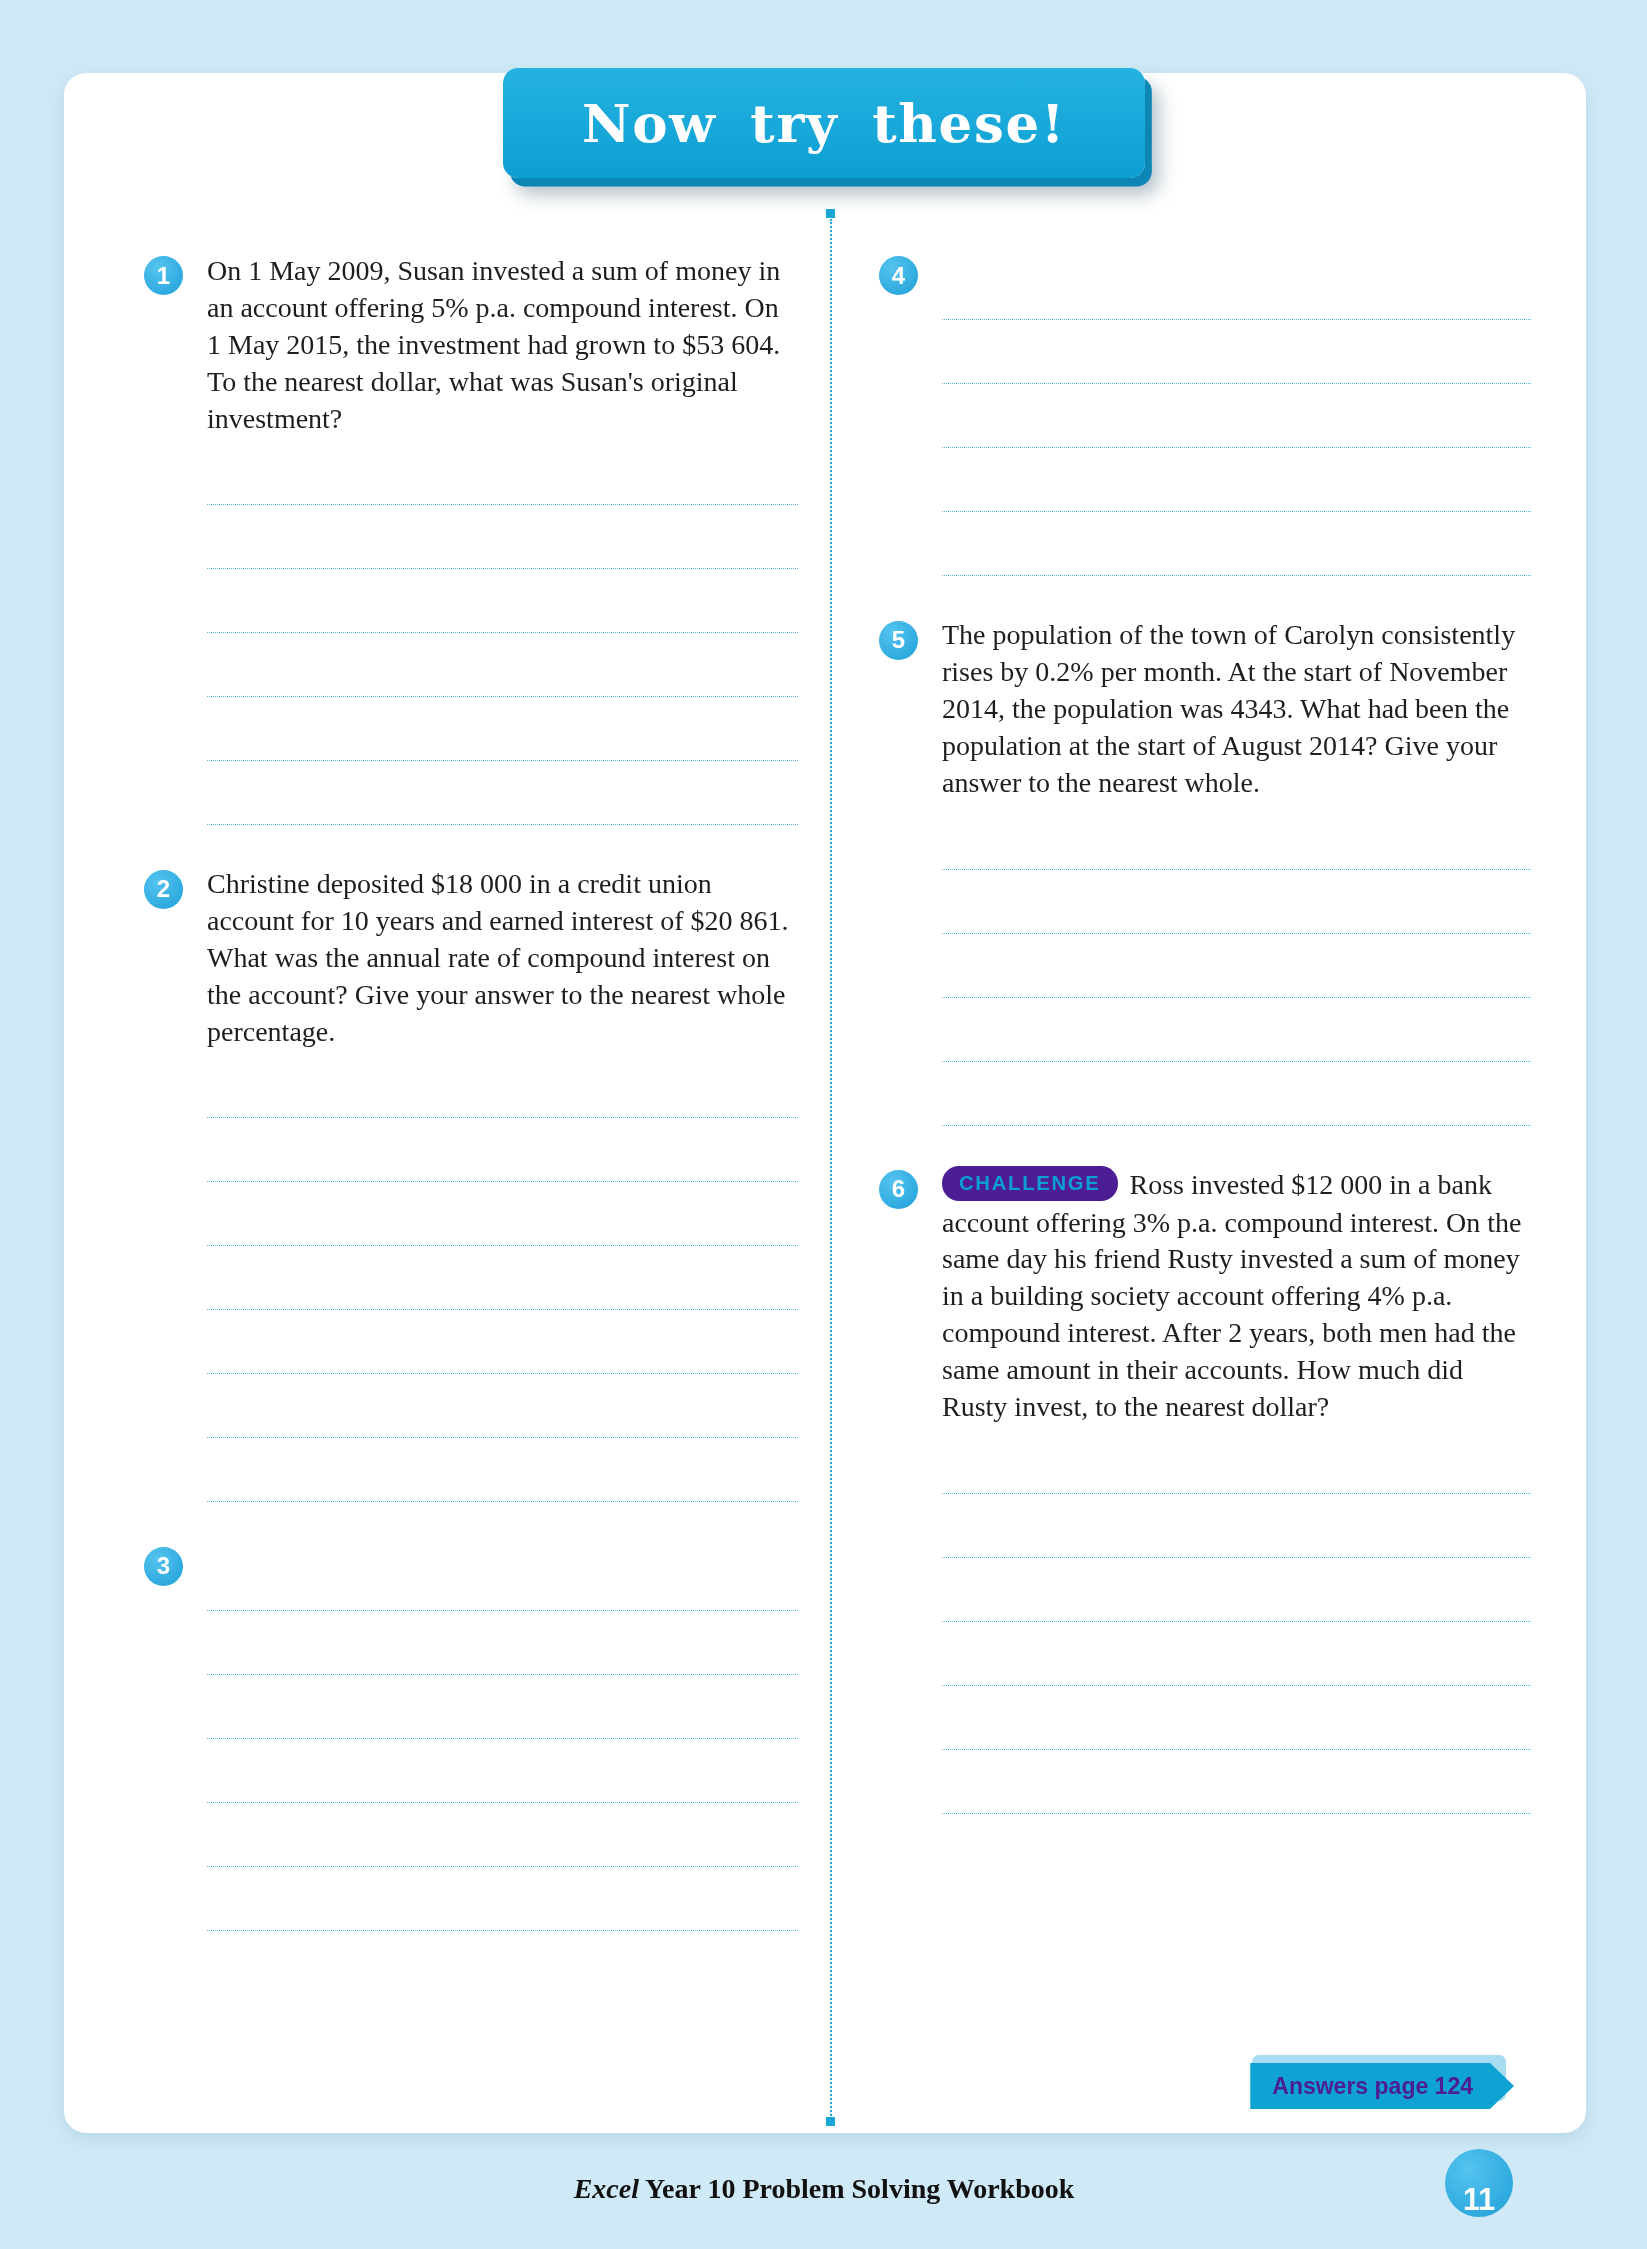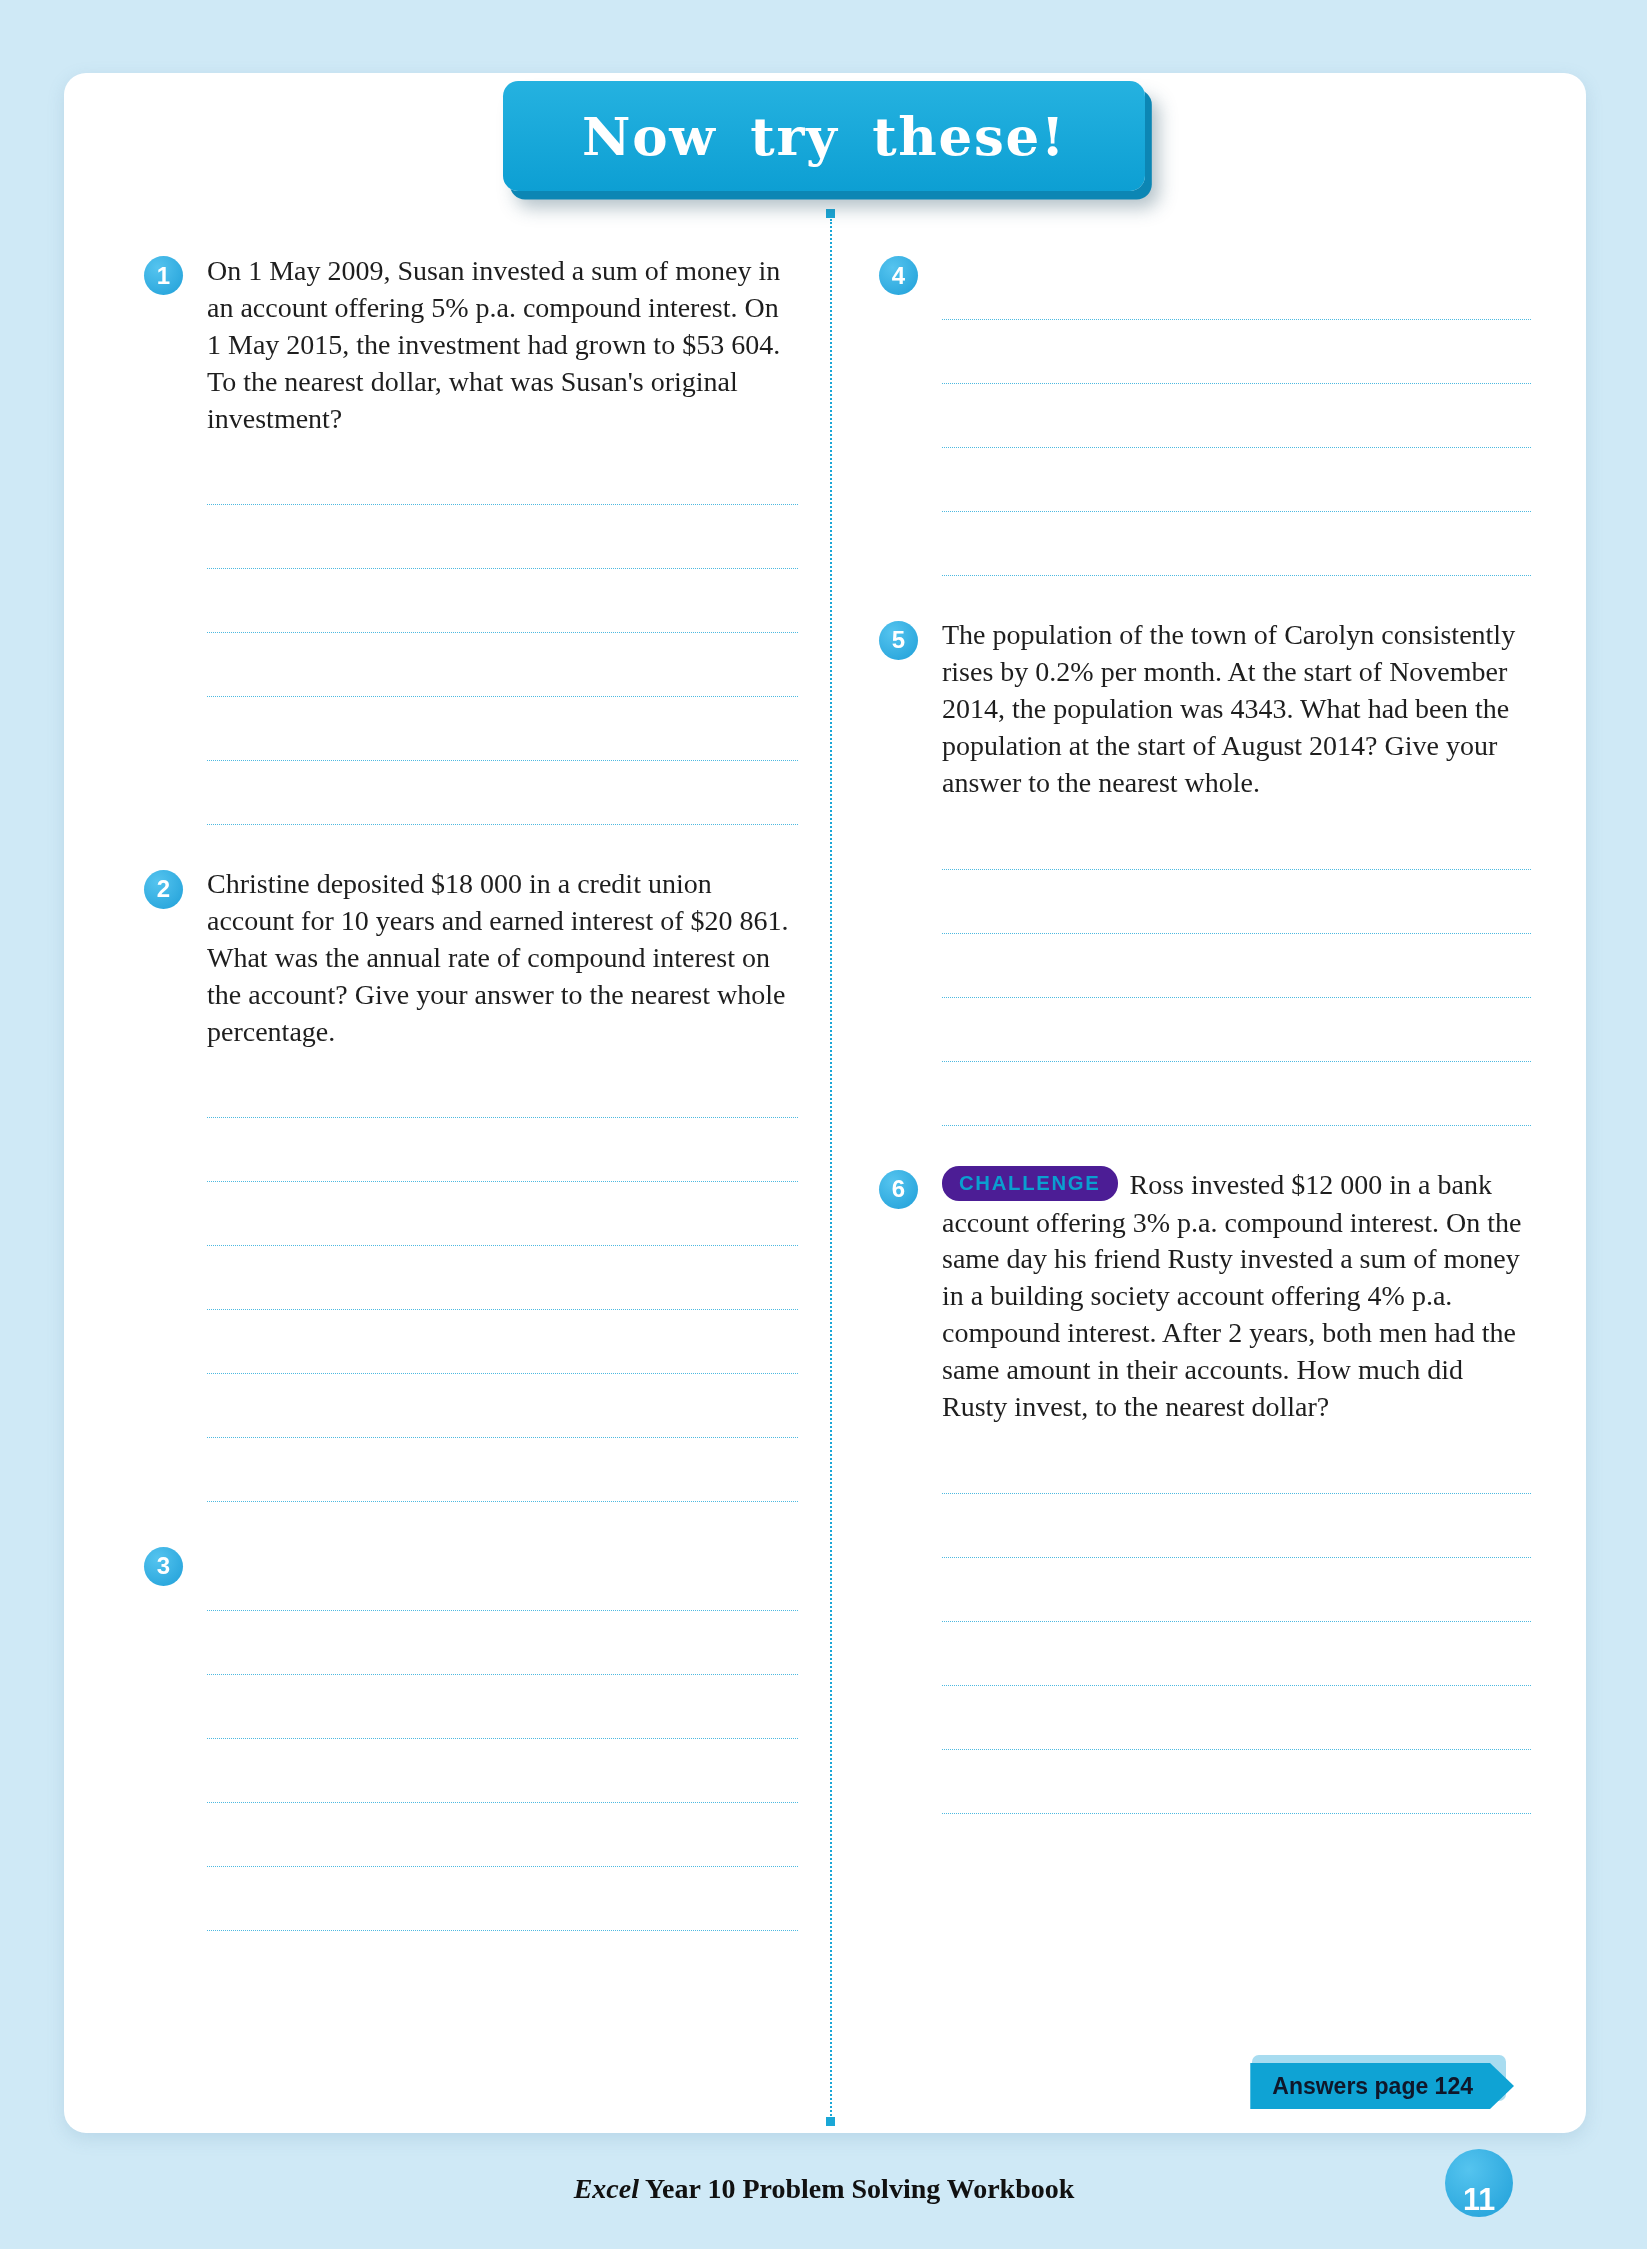--- a/index.html
+++ b/index.html
@@ -11,21 +11,21 @@
     background: #cfe9f6;
     font-family: "Liberation Serif", serif;
     overflow: hidden;
   }
 
   
   .banner {
     position: absolute;
     left: 50%;
     transform: translateX(-50%);
-    top: 81px;
+    top: 68px;
     width: 642px;
     height: 110px;
     background: linear-gradient(180deg, #25b2e0, #0d9fd3);
     border-radius: 15.2px;
     display: flex;
     align-items: center;
     justify-content: center;
     z-index: 5;
     box-shadow: 6.8px 8.5px 0 #0c86b4, 13.5px 17px 18.6px rgba(40, 80, 100, 0.35);
   }
@@ -136,21 +136,21 @@
   .answers-ribbon-shadow {
     position: absolute;
     right: 80px;
     bottom: 32px;
     width: 254px;
     height: 46px;
     background: #a8dcf0;
     border-radius: 6.8px;
   }
   .answers-ribbon span {
-    color: #0f172a;
+    color: #4c1d95;
     font-family: "Liberation Sans", sans-serif;
     font-weight: bold;
     font-size: 23px;
   }
 
   
   .footer-title {
     position: absolute;
     top: 2173px;
     left: 0;

